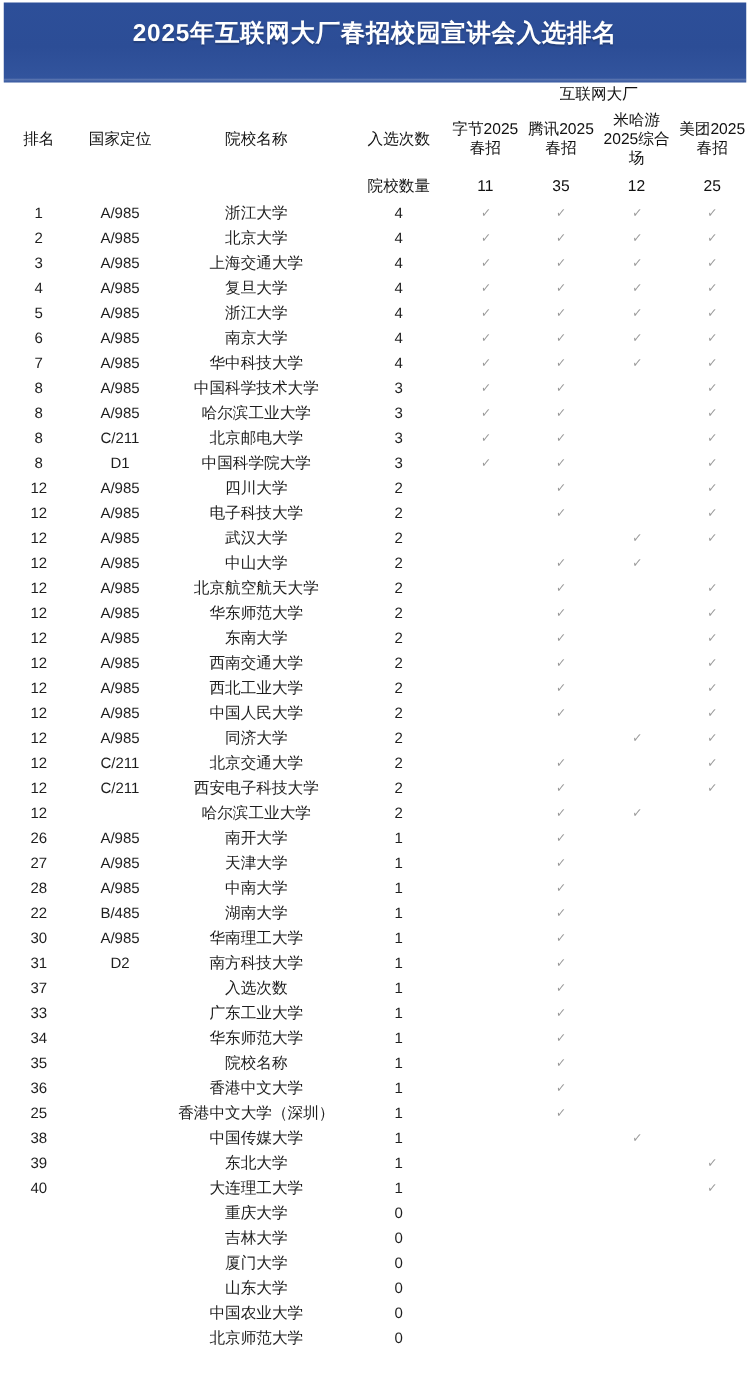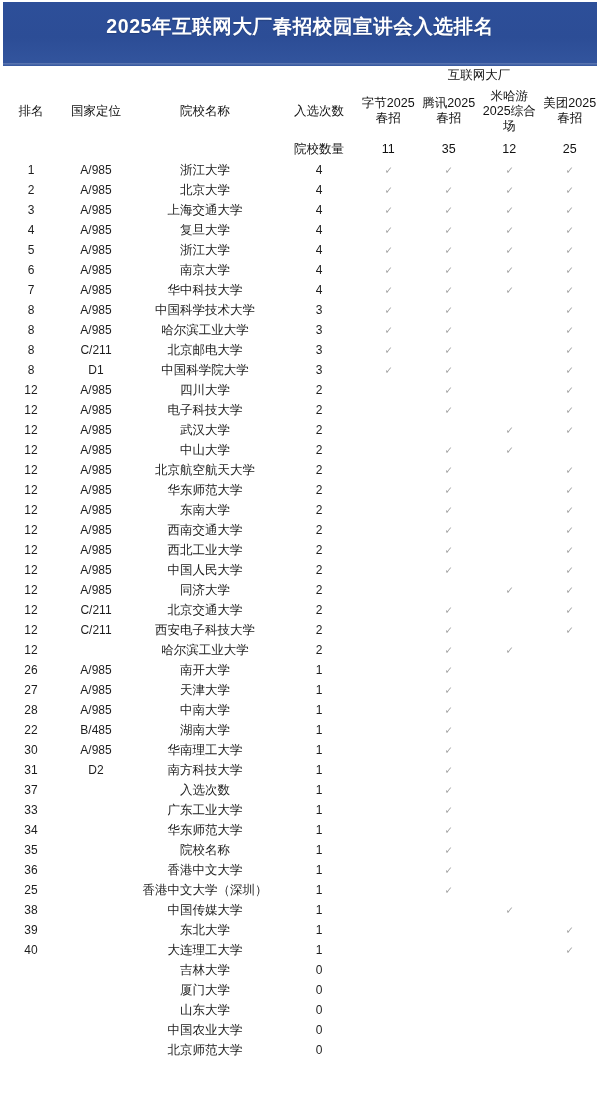--- a/index.html
+++ b/index.html
@@ -563,20 +563,30 @@
           <td class="school">大连理工大学</td>
           <td class="count">1</td>
           <td class="mark"><span class="tick empty" style="color: rgb(155, 155, 155);">✓</span></td>
           <td class="mark"><span class="tick empty" style="color: rgb(155, 155, 155);">✓</span></td>
           <td class="mark"><span class="tick empty" style="color: rgb(155, 155, 155);">✓</span></td>
           <td class="mark"><span class="tick" style="color: rgb(155, 155, 155);">✓</span></td>
         </tr>
         <tr class="data">
           <td class="rank"></td>
           <td class="tier"></td>
+          <td class="school">重庆大学</td>
+          <td class="count">0</td>
+          <td class="mark"><span class="tick empty" style="color: rgb(155, 155, 155);">✓</span></td>
+          <td class="mark"><span class="tick empty" style="color: rgb(155, 155, 155);">✓</span></td>
+          <td class="mark"><span class="tick empty" style="color: rgb(155, 155, 155);">✓</span></td>
+          <td class="mark"><span class="tick empty" style="color: rgb(155, 155, 155);">✓</span></td>
+        </tr>
+        <tr class="data">
+          <td class="rank"></td>
+          <td class="tier"></td>
           <td class="school">吉林大学</td>
           <td class="count">0</td>
           <td class="mark"><span class="tick empty" style="color: rgb(155, 155, 155);">✓</span></td>
           <td class="mark"><span class="tick empty" style="color: rgb(155, 155, 155);">✓</span></td>
           <td class="mark"><span class="tick empty" style="color: rgb(155, 155, 155);">✓</span></td>
           <td class="mark"><span class="tick empty" style="color: rgb(155, 155, 155);">✓</span></td>
         </tr>
         <tr class="data">
           <td class="rank"></td>
           <td class="tier"></td>

